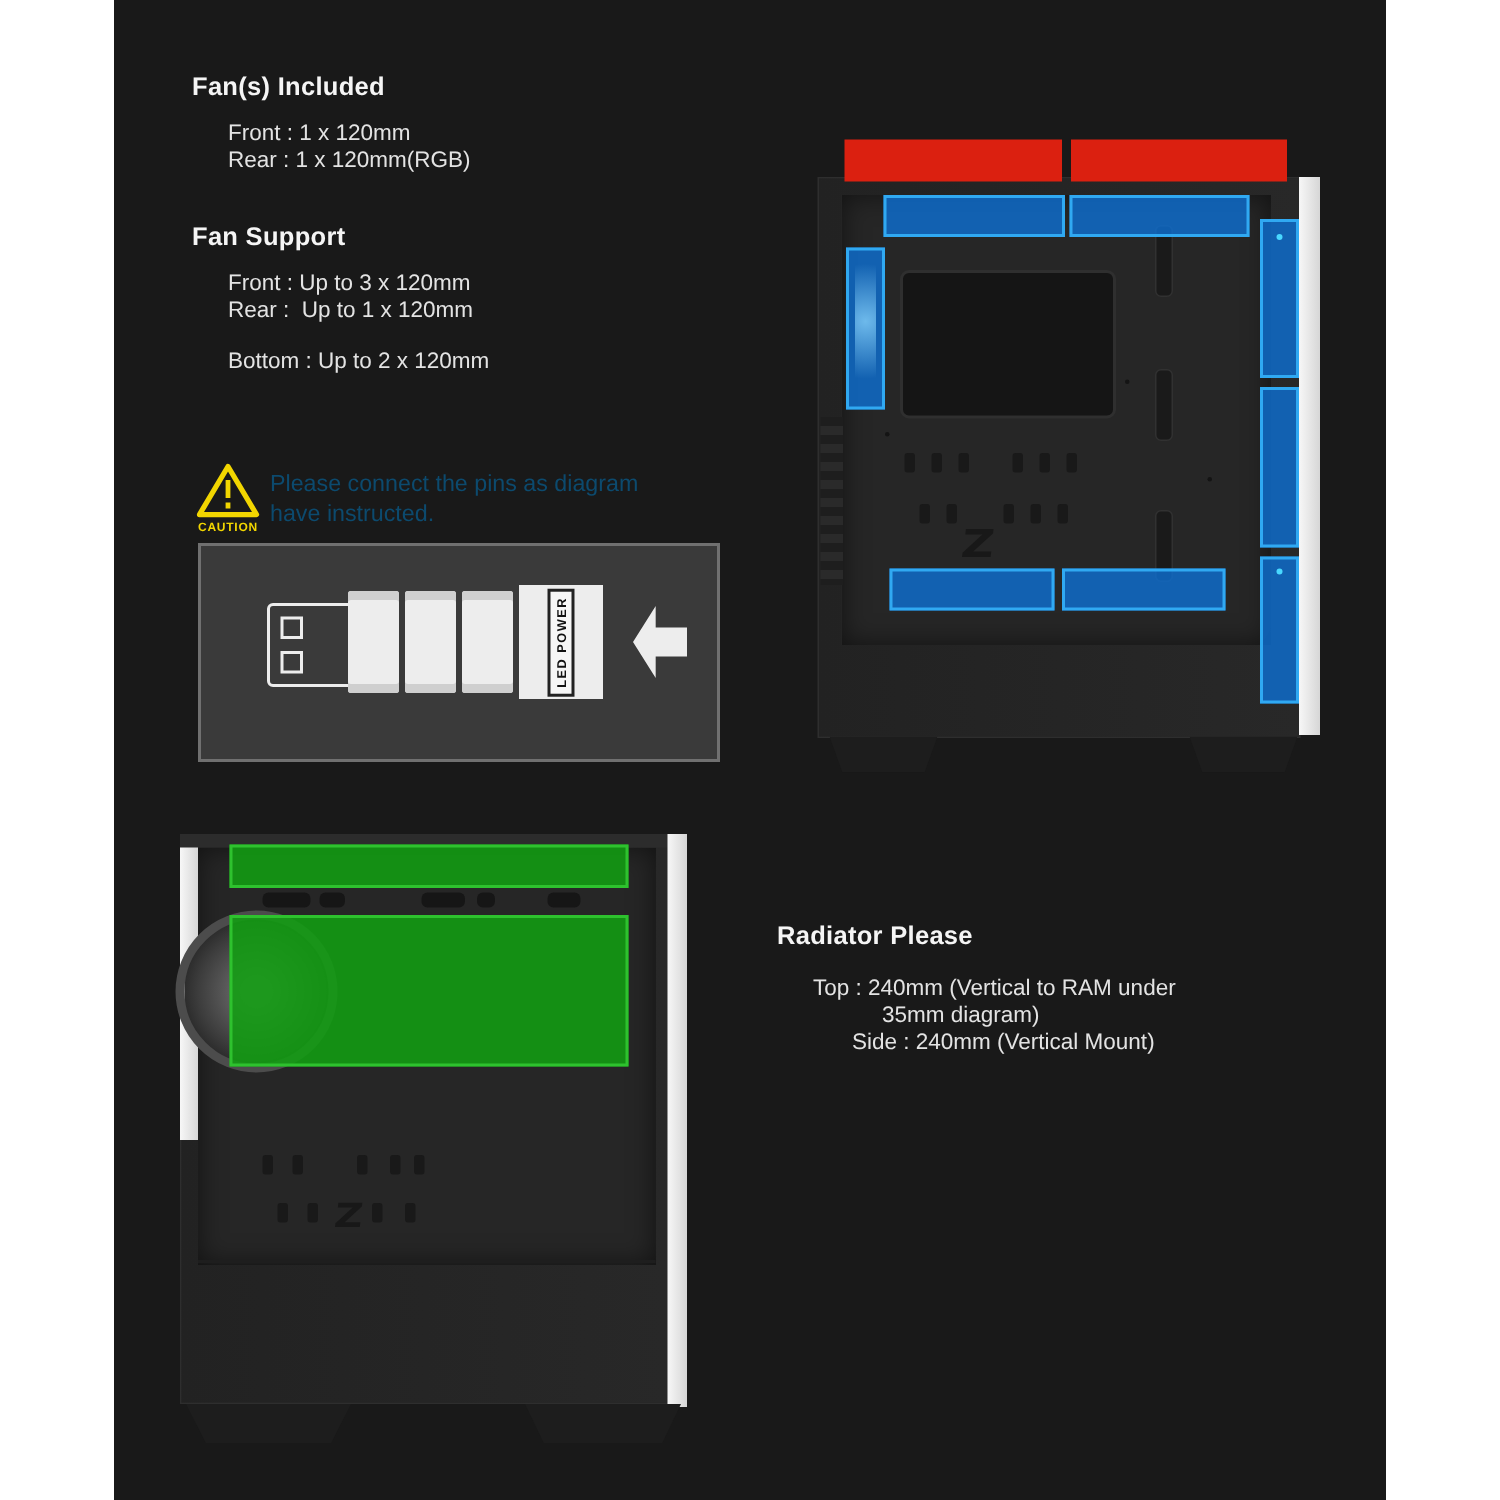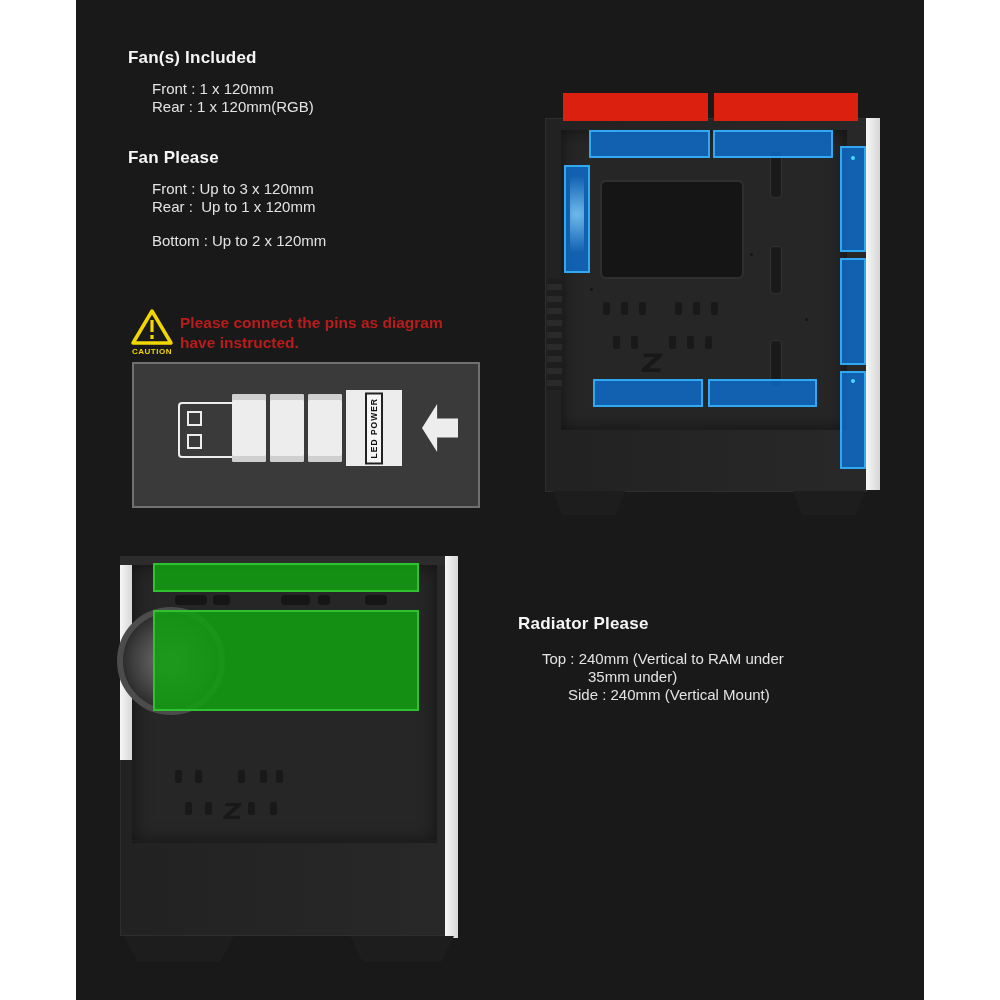--- a/index.html
+++ b/index.html
@@ -2,21 +2,21 @@
 <html><head>
 <meta charset="utf-8">
 <style>
   html,body{margin:0;padding:0;}
   .stage{position:relative;width:1000px;height:1000px;background:#ffffff;
          font-family:"Liberation Sans",sans-serif;overflow:hidden;}
   .panel{position:absolute;left:76px;top:0;width:848px;height:1000px;background:#191919;}
   .abs{position:absolute;}
   .h{position:absolute;color:#f5f5f5;font-size:17px;font-weight:bold;letter-spacing:.2px;white-space:pre;}
   .t{position:absolute;color:#e3e3e3;font-size:15px;line-height:18px;white-space:pre;}
-  .msg{position:absolute;color:#b91c1c;font-size:15.5px;font-weight:bold;white-space:pre;}
+  .msg{position:absolute;color:#0c4a6e;font-size:15.5px;font-weight:normal;white-space:pre;}
   .caution-badge{position:absolute;color:#f2d600;font-size:8px;font-weight:bold;letter-spacing:.5px;text-align:center;width:44px;}
   
   .psu-box{position:absolute;left:132px;top:362px;width:348px;height:146px;background:#3a3a3a;
            border:2px solid #707070;box-sizing:border-box;}
   .plug{position:absolute;left:44px;top:38px;width:54px;height:52px;border:2px solid #ededed;border-radius:4px;background:#3a3a3a;}
   .pin{position:absolute;width:11px;height:11px;border:2px solid #ededed;background:#3a3a3a;}
   .rib{position:absolute;top:30px;width:34px;height:68px;background:#ededed;border-radius:2px;
        box-shadow:inset 0 6px 0 #cfcfcf, inset 0 -6px 0 #cfcfcf;}
   .ledbox{position:absolute;left:212px;top:26px;width:56px;height:76px;background:#ededed;
           display:flex;align-items:center;justify-content:center;}
@@ -50,21 +50,21 @@
 </head>
 <body>
 
 <div class="stage">
   <div class="panel"></div>
 
   <div class="h" style="left:128px;top:48px">Fan(s) Included</div>
   <div class="t" style="left:152px;top:80px">Front : 1 x 120mm</div>
   <div class="t" style="left:152px;top:98px">Rear : 1 x 120mm(RGB)</div>
 
-  <div class="h" style="left:128px;top:148px">Fan Please</div>
+  <div class="h" style="left:128px;top:148px">Fan Support</div>
   <div class="t" style="left:152px;top:180px">Front : Up to 3 x 120mm</div>
   <div class="t" style="left:152px;top:198px">Rear :  Up to 1 x 120mm</div>
   <div class="t" style="left:152px;top:232px">Bottom : Up to 2 x 120mm</div>
 
   <svg class="abs" style="left:130px;top:308px" width="44" height="40" viewBox="0 0 44 40">
     <path d="M22 3 L41 35 L3 35 Z" fill="none" stroke="#f2d600" stroke-width="3.5" stroke-linejoin="round"></path>
     <rect x="20.4" y="12" width="3.2" height="12" fill="#f2d600"></rect>
     <rect x="20.4" y="27" width="3.2" height="4" fill="#f2d600"></rect>
   </svg>
   <div class="caution-badge" style="left:130px;top:347px">CAUTION</div>
@@ -155,15 +155,15 @@
     <div class="front-strip" style="left:333px;top:6px;width:13px;height:382px"></div>
     <div class="foot" style="left:12px;top:386px;width:110px;height:26px"></div>
     <div class="foot" style="left:238px;top:386px;width:104px;height:26px"></div>
 
     <div class="green" style="left:41px;top:13px;width:266px;height:29px"></div>
     <div class="green" style="left:41px;top:60px;width:266px;height:101px"></div>
   </div>
 
   <div class="h" style="left:518px;top:614px">Radiator Please</div>
   <div class="t" style="left:542px;top:650px">Top : 240mm (Vertical to RAM under</div>
-  <div class="t" style="left:588px;top:668px">35mm under)</div>
+  <div class="t" style="left:588px;top:668px">35mm diagram)</div>
   <div class="t" style="left:568px;top:686px">Side : 240mm (Vertical Mount)</div>
 </div>
 
 </body></html>

